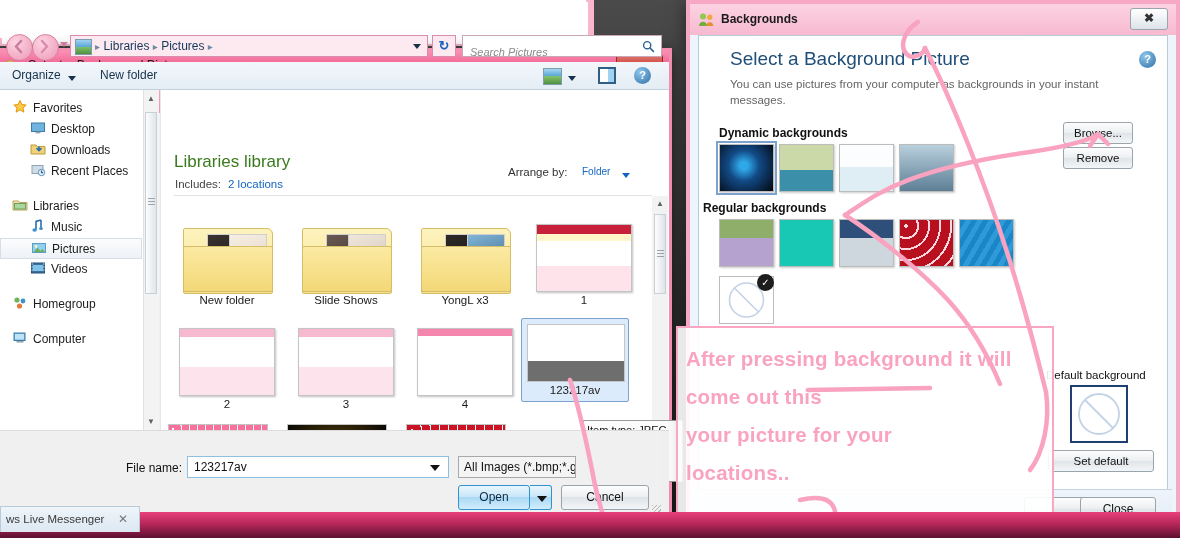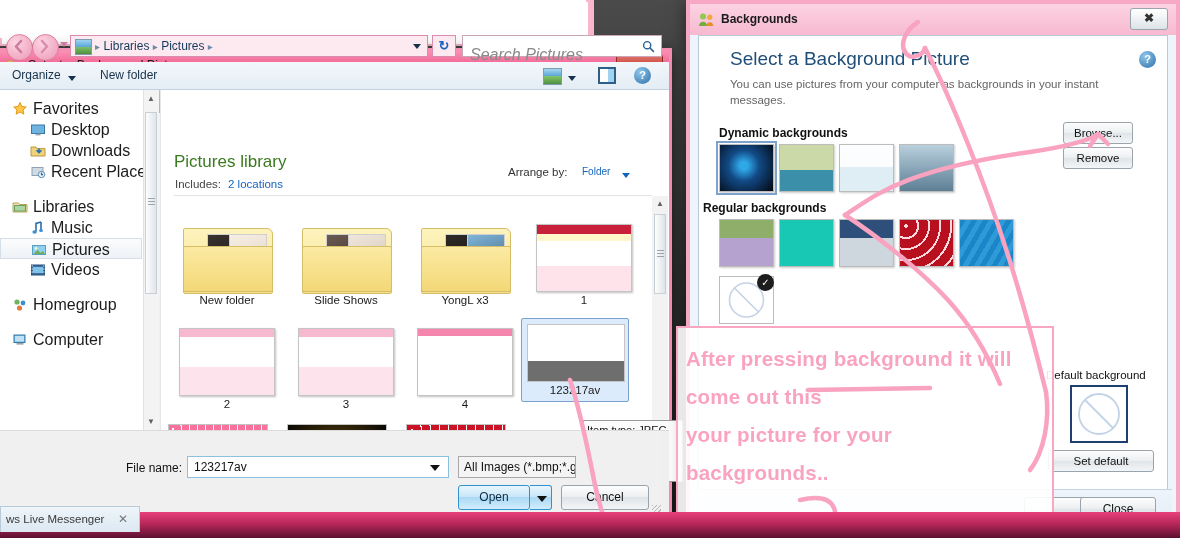--- a/index.html
+++ b/index.html
@@ -55,21 +55,21 @@
   .crumb{font-size:12px;color:#12395c;white-space:nowrap;}
   .crumb-sep{color:#6b8ba3;font-size:10px;}
   #addr-dropdown{right:6px;top:8px;width:0;height:0;
     border-left:4px solid transparent;border-right:4px solid transparent;
     border-top:5px solid #16324a;}
   #refresh-btn{left:432px;top:35px;width:24px;height:22px;background:#fde9f0;
     border:1px solid #d98cae;box-sizing:border-box;color:#1565c0;
     text-align:center;line-height:20px;font-size:13px;font-weight:bold;}
   #search-box{left:462px;top:35px;width:200px;height:22px;background:#fff;
     border:1px solid #c9a6b6;box-sizing:border-box;}
-  #search-placeholder{left:7px;top:10px;font-style:italic;color:#8a8a8a;font-size:16px;}
+  #search-placeholder{left:7px;top:10px;font-style:italic;color:#8a8a8a;font-size:11px;}
   #search-icon{right:6px;top:4px;font-size:12px;color:#2a6496;}
 
   
   #command-bar{left:0;top:62px;width:669px;height:28px;
     background:linear-gradient(180deg,#f3f7fb 0%,#e4edf5 100%);
     border-bottom:1px solid #c2d2e0;box-sizing:border-box;}
   #organize-btn{left:12px;top:68px;font-size:12px;color:#16324a;}
   #organize-caret{left:68px;top:76px;width:0;height:0;
     border-left:4px solid transparent;border-right:4px solid transparent;
     border-top:5px solid #16324a;}
@@ -82,21 +82,21 @@
     border-top:5px solid #16324a;}
   #preview-icon{left:598px;top:67px;width:18px;height:17px;
     border:2px solid #2f5f85;background:#fff;box-sizing:border-box;}
   #preview-icon-fill{right:0;top:0;width:6px;height:13px;background:#9fd3f0;}
   #help-icon{left:634px;top:67px;width:17px;height:17px;border-radius:50%;
     background:radial-gradient(circle at 35% 30%,#8fc7ea,#2f6fa8);
     color:#fff;font-size:11px;font-weight:bold;text-align:center;line-height:17px;}
 
   
   #sidebar{left:0;top:90px;width:143px;height:340px;background:#fff;}
-  .side-item{height:21px;line-height:21px;font-size:16px;color:#1c1c1c;white-space:nowrap;}
+  .side-item{height:21px;line-height:21px;font-size:12px;color:#1c1c1c;white-space:nowrap;}
   .side-ico{width:16px;height:16px;margin-right:5px;display:inline-block;vertical-align:-3px;}
   #side-pictures-row{background:linear-gradient(180deg,#fbfcfd 0%,#eef2f6 100%);
     border:1px solid #d6dfe8;box-sizing:border-box;}
   #sidebar-scroll{left:143px;top:90px;width:16px;height:340px;
     background:#f3f3f3;border-left:1px solid #e2e2e2;box-sizing:border-box;}
   #sb-up{left:144px;top:91px;width:14px;height:15px;text-align:center;
      font-size:8px;line-height:15px;color:#606060;}
   #sb-down{left:144px;top:414px;width:14px;height:15px;text-align:center;
      font-size:8px;line-height:15px;color:#606060;}
   #sb-thumb{left:145px;top:112px;width:12px;height:182px;
@@ -424,21 +424,21 @@
   </div>
 </div>
 
 <div class="abs" id="sidebar-scroll"></div>
 <div class="abs" id="sb-up">▲</div>
 <div class="abs" id="sb-thumb"></div>
 <div class="abs" id="sb-grip"></div>
 <div class="abs" id="sb-down">▼</div>
 
 <div class="abs" id="content-pane"></div>
-<div class="abs" id="library-title">Pictures library</div>
+<div class="abs" id="library-title">Libraries library</div>
 <div class="abs" id="library-includes-label">Includes:</div>
 <div class="abs" id="library-includes-link">2 locations</div>
 <div class="abs" id="arrange-label">Arrange by:</div>
 <div class="abs" id="arrange-value">Folder</div>
 <div class="abs" id="arrange-caret"></div>
 <div class="abs" id="content-sep"></div>
 
 <div class="abs" id="file-grid">
 
   <div class="cell" style="left:0;top:4px;">
@@ -606,21 +606,21 @@
 
 <div class="abs" id="bg-footer"></div>
 <div class="abs" id="bg-ok-btn"></div>
 <div class="abs" id="bg-close-btn">Close</div>
 
 <div class="abs" id="annotation-box"></div>
 <div class="abs" id="annotation-text">
   <div>After pressing background it will</div>
   <div>come out this</div>
   <div>your picture for your</div>
-  <div>backgrounds..</div>
+  <div>locations..</div>
 </div>
 
 <svg class="abs" id="ink-svg" viewBox="0 0 1180 538">
   <g fill="none" stroke="#f9a3c0" stroke-width="4.5" stroke-linecap="round" stroke-linejoin="round">
     <path d="M918 22 C905 30 900 44 905 52 C910 60 922 57 925 48"></path>
     <path d="M925 48 C948 92 985 180 1012 268 C1030 326 1040 368 1046 392"></path>
     <path d="M1046 392 C1050 420 1044 452 1030 470"></path>
     <path d="M845 215 C872 198 900 170 1030 152 C1070 146 1090 140 1098 134"></path>
     <path d="M1098 134 L1090 146 M1098 134 L1108 144"></path>
     <path d="M845 215 C880 238 920 270 948 300 C975 330 990 360 1000 384"></path>

